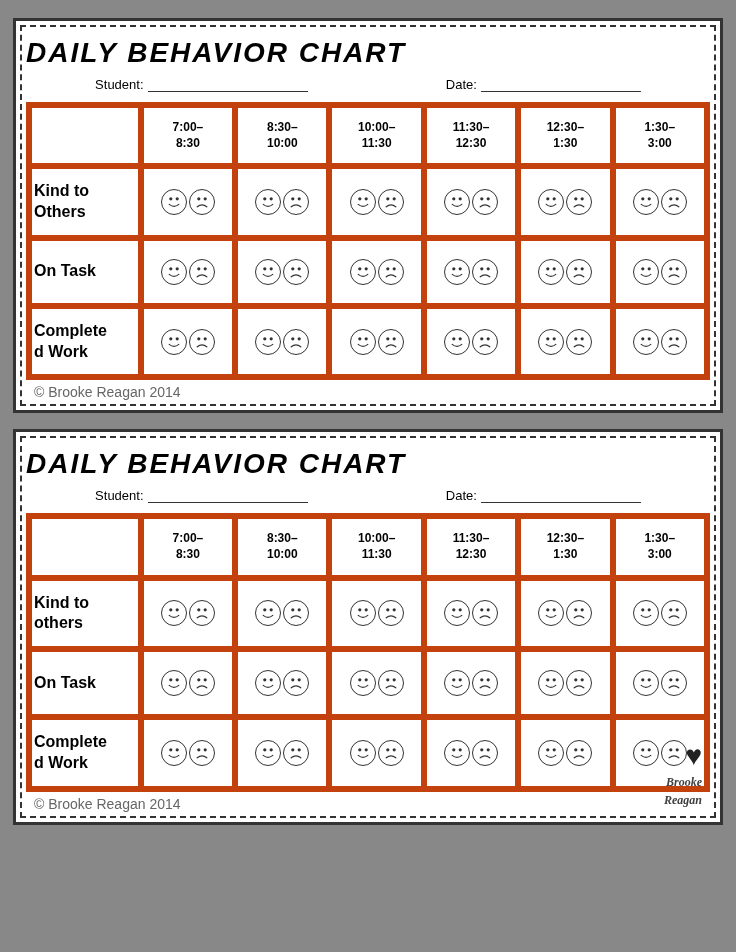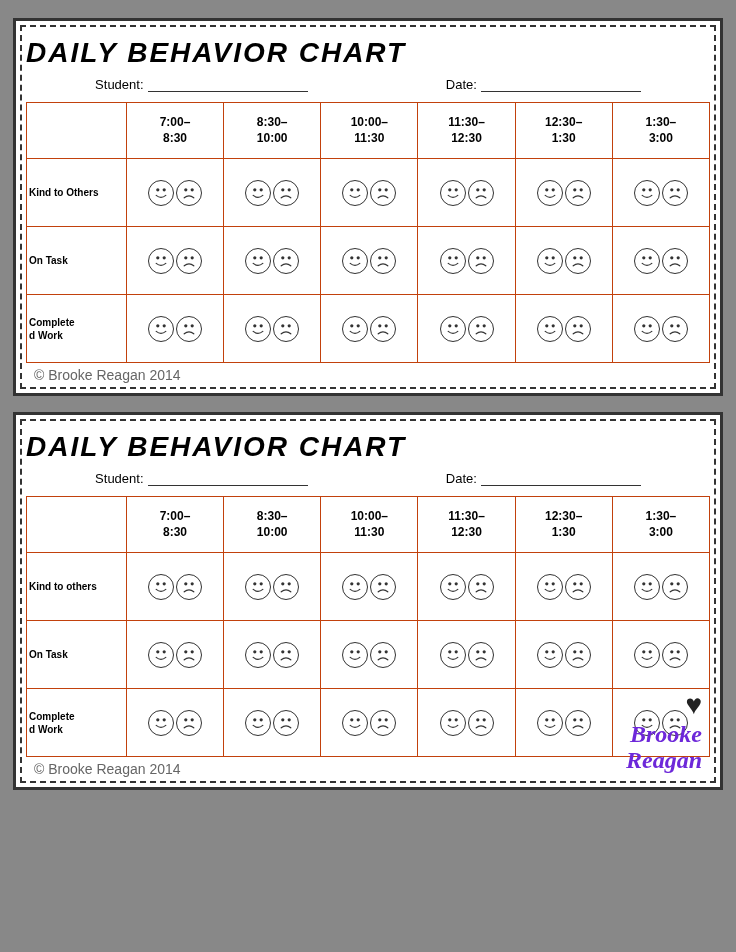--- a/index.html
+++ b/index.html
@@ -65,35 +65,35 @@
     }
 
     .behavior-table {
       width: 100%;
       border-collapse: collapse;
       margin: 0 auto;
     }
 
     .behavior-table th,
     .behavior-table td {
-      border: 1px solid #c2410c;
+      border: 6px solid #c2410c;
       text-align: center;
       vertical-align: middle;
       padding: 12px 2px;
     }
 
     .behavior-table th {
       font-size: 12px;
       font-weight: bold;
       line-height: 1.3;
       height: 50px;
     }
 
     .behavior-table td {
-      font-size: 10px;
+      font-size: 16px;
       height: 68px;
     }
 
     .row-label {
       text-align: left !important;
       padding-left: 5px;
       font-size: 12px;
       font-weight: bold;
       width: 70px;
       line-height: 1.3;
@@ -142,26 +142,26 @@
     }
 
     .signature .heart {
       font-size: 28px;
       color: #222;
       display: block;
       text-align: right;
     }
 
     .signature .name {
-      font-size: 24px;
+      font-size: 12px;
       font-weight: 900;
       font-family: 'Georgia', serif;
       font-style: italic;
       line-height: 1.1;
-      color: #6d28d9;
+      color: #404040;
       margin-left: 44px;
     }
   </style>
 </head>
 <body>
 
 <div class="page">
     <div class="chart-title">Daily Behavior Chart</div>
     <div class="student-date-row">
     <div class="field">

